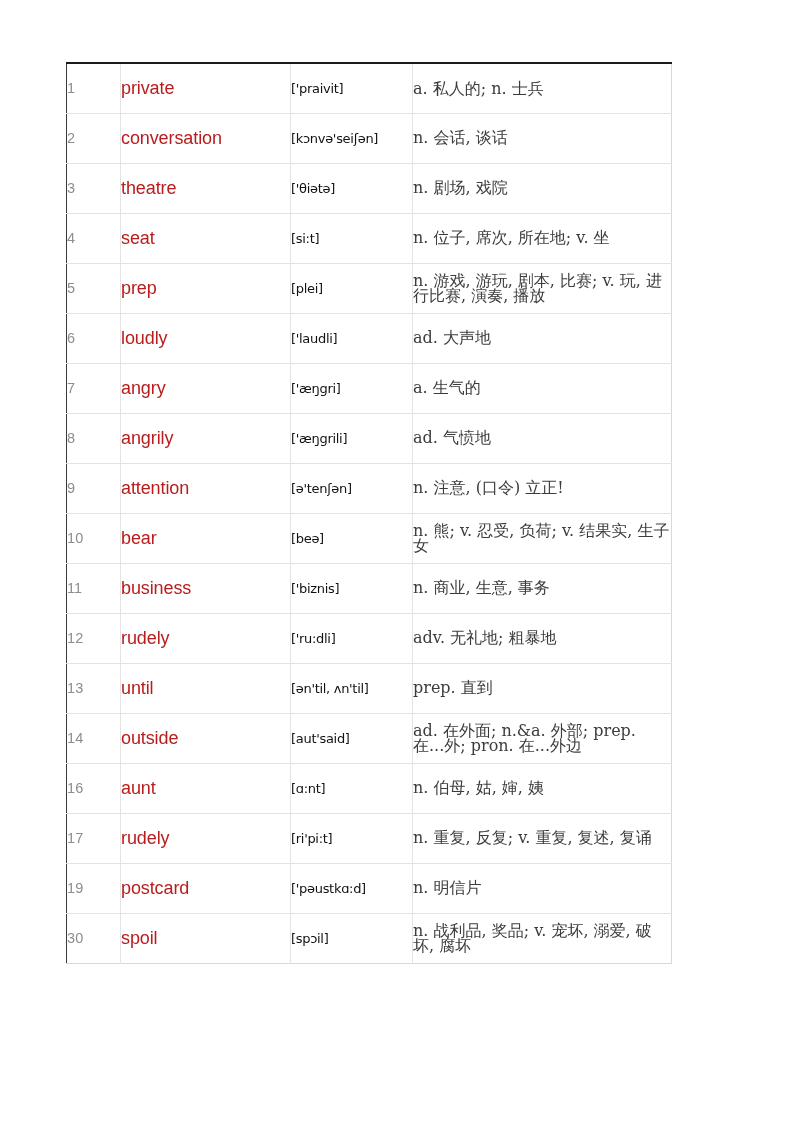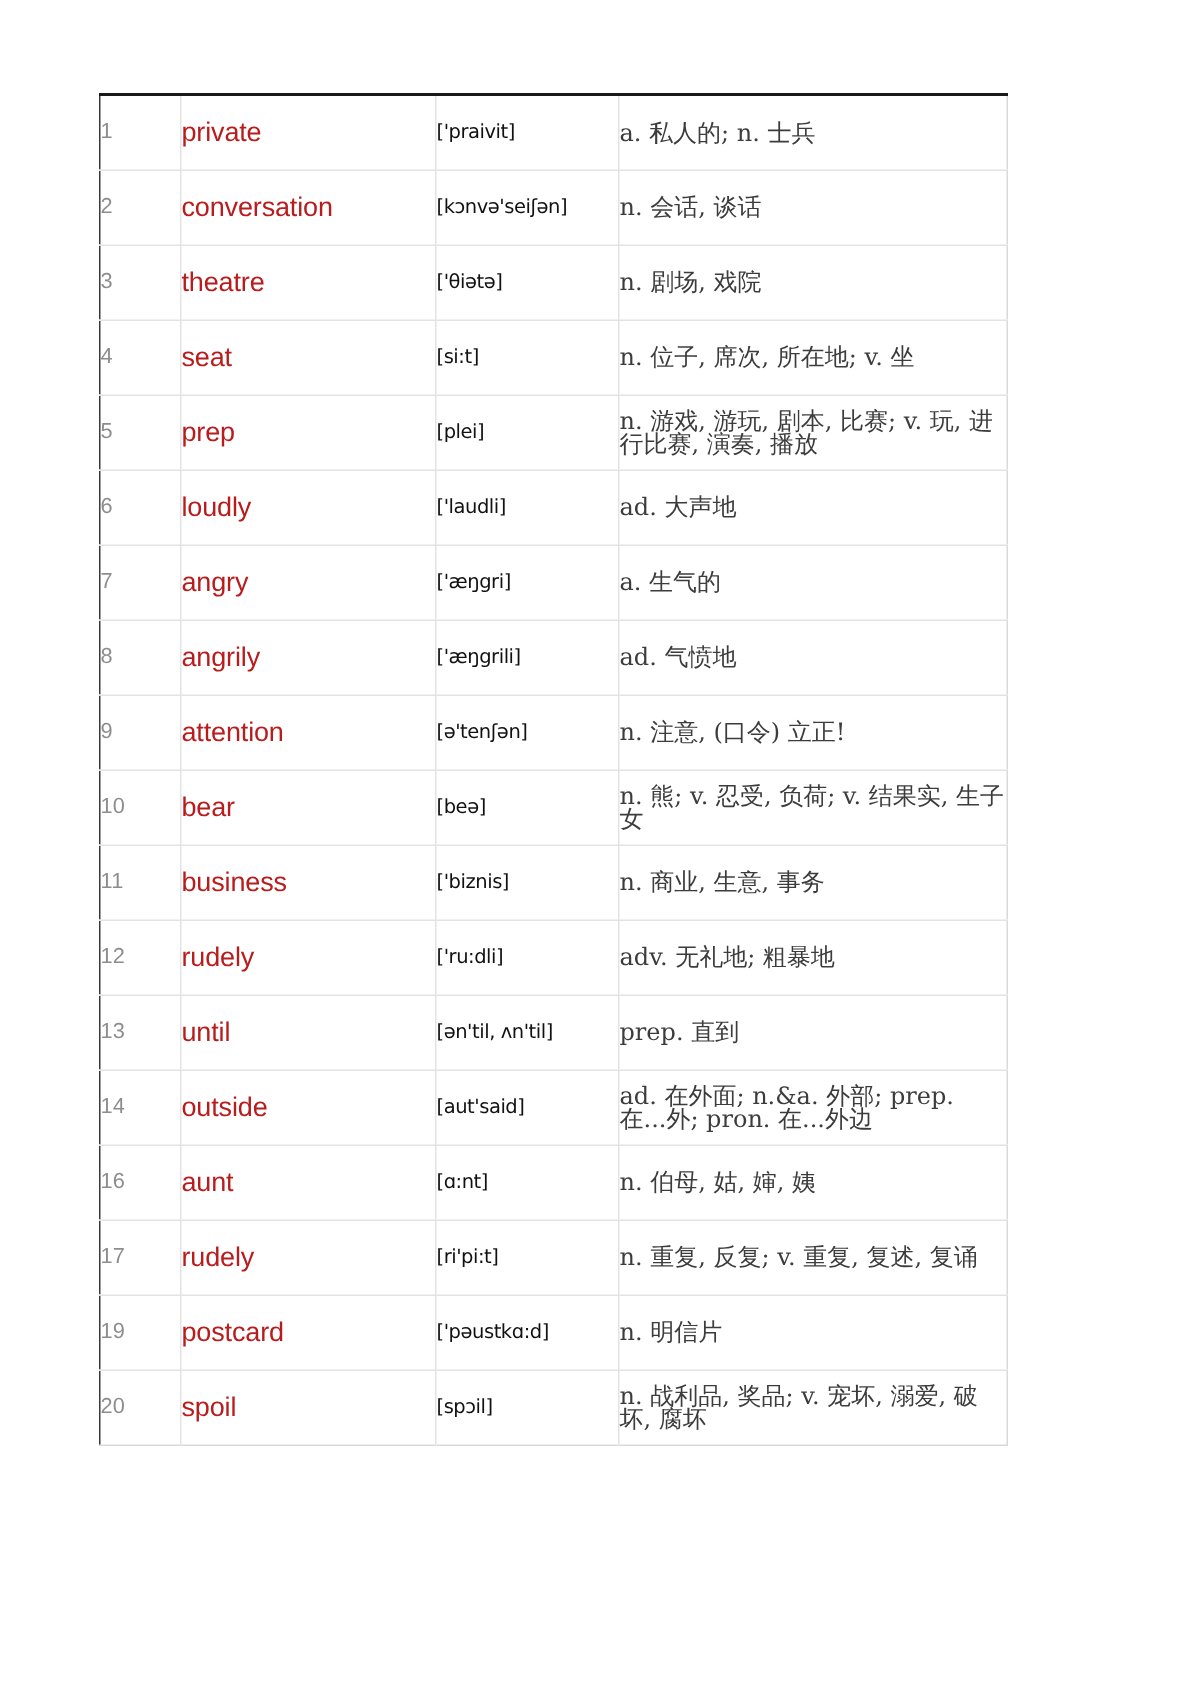--- a/index.html
+++ b/index.html
@@ -200,20 +200,20 @@
           <td class="cell-ipa">[ri'pi:t]</td>
           <td class="cell-def">n.  重复, 反复; v.  重复, 复述, 复诵</td>
         </tr>
         <tr>
           <td class="cell-index">19</td>
           <td class="cell-word">postcard</td>
           <td class="cell-ipa">['pəustkɑ:d]</td>
           <td class="cell-def">n.  明信片</td>
         </tr>
         <tr>
-          <td class="cell-index">20</td>
+          <td class="cell-index">30</td>
           <td class="cell-word">spoil</td>
           <td class="cell-ipa">[spɔil]</td>
           <td class="cell-def">n.  战利品, 奖品; v.  宠坏, 溺爱, 破坏, 腐坏</td>
         </tr>
       </tbody>
   </table>
 </div>
 
 </body></html>

